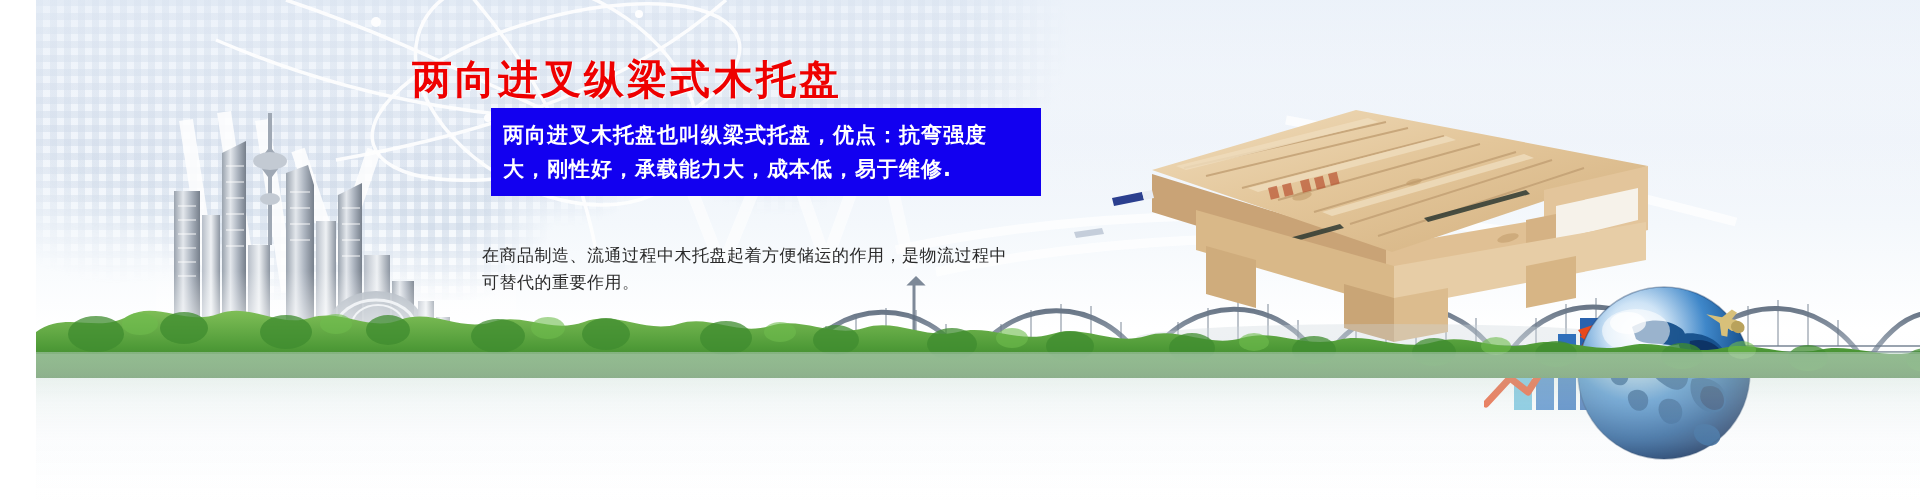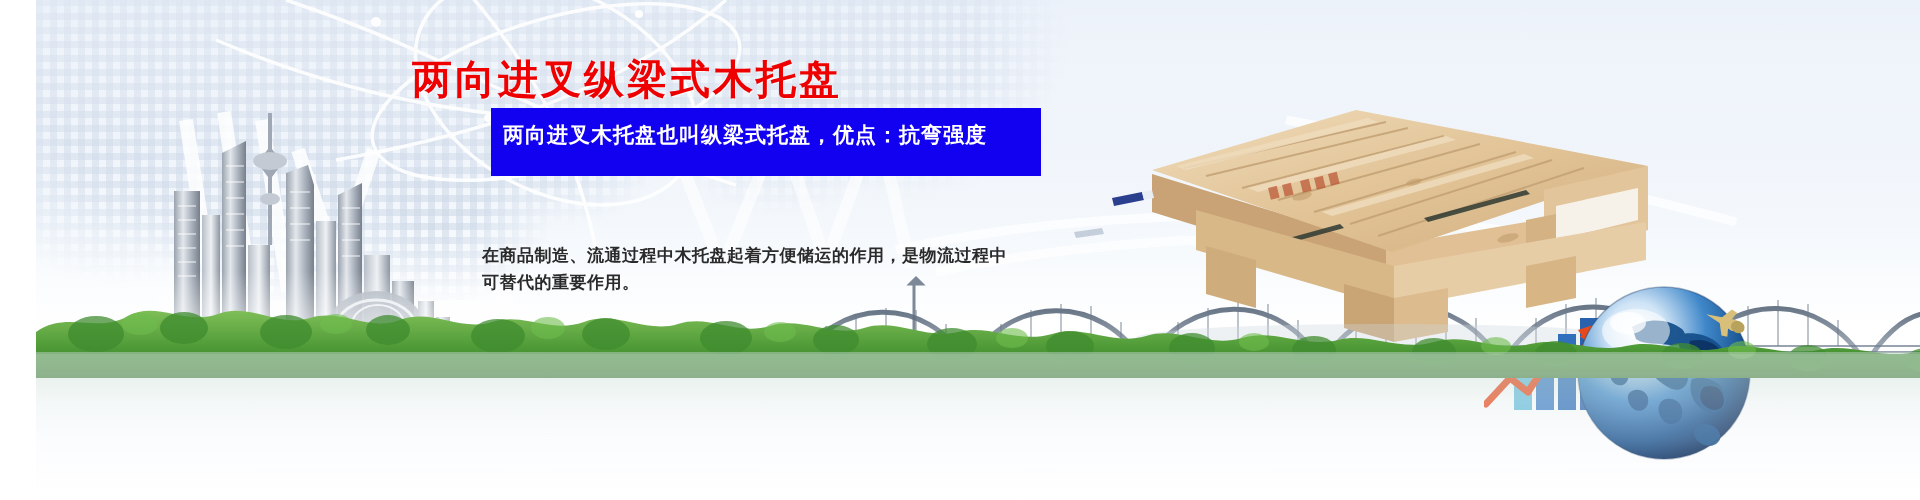--- a/index.html
+++ b/index.html
@@ -85,39 +85,38 @@
     color: #ee0000;
     font-family: "DejaVu Sans", "Liberation Sans", sans-serif;
     text-shadow: 1px 1px 0 rgba(255,255,255,.7);
     white-space: nowrap;
   }
   .highlight-box {
     position: absolute;
     left: 455px;
     top: 108px;
     width: 550px;
-    padding: 10px 6px 24px 12px;
+    padding: 10px 6px 10px 12px;
     background: #1200f0;
     box-sizing: border-box;
   }
   .highlight-box .hl-line {
     color: #ffffff;
     font-size: 21px;
     font-weight: bold;
     line-height: 34px;
     letter-spacing: 1px;
     white-space: nowrap;
     font-family: "DejaVu Sans", "Liberation Sans", sans-serif;
   }
   .body-copy {
     position: absolute;
     left: 446px;
     top: 242px;
     width: 580px;
-    font-weight: bold;
   }
   .body-copy .p-line {
     color: #2a2a2a;
     font-size: 17px;
     line-height: 27px;
     letter-spacing: .5px;
     white-space: nowrap;
     font-family: "DejaVu Sans", "Liberation Sans", sans-serif;
   }
 
@@ -535,20 +534,21 @@
     </g>
     <rect x="0" y="66" width="1920" height="24" fill="#ffffff" opacity=".18"></rect>
   </svg>
 
   <div class="water"></div>
 
   <div class="title">两向进叉纵梁式木托盘</div>
 
   <div class="highlight-box">
     <div class="hl-line">两向进叉木托盘也叫纵梁式托盘，优点：抗弯强度</div>
+    <div class="hl-line">大，刚性好，承载能力大，成本低，易于维修.</div>
   </div>
 
   <div class="body-copy">
     <div class="p-line">在商品制造、流通过程中木托盘起着方便储运的作用，是物流过程中</div>
     <div class="p-line">可替代的重要作用。</div>
   </div>
 
 </div>
 
 </body></html>

